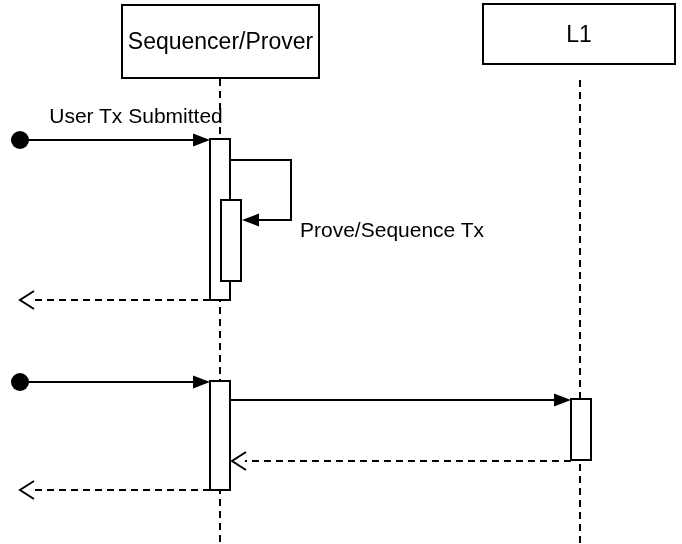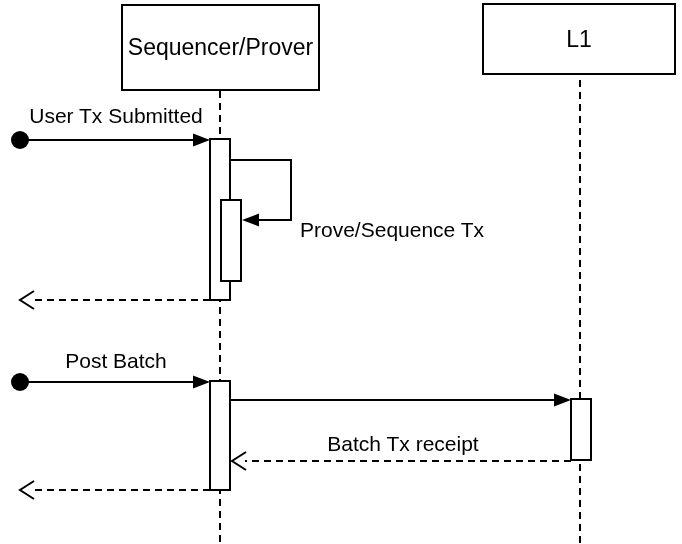--- a/index.html
+++ b/index.html
@@ -29,37 +29,38 @@
     align-items: center;
     justify-content: center;
     font-size: 23px;
     color: #000000;
     white-space: nowrap;
   }
   .participant-sequencer {
     left: 121px;
     top: 4px;
     width: 199px;
-    height: 87px;
+    height: 75px;
   }
   .participant-l1 {
     left: 482px;
     top: 3px;
     width: 194px;
-    height: 72px;
+    height: 62px;
   }
   .msg-label {
     position: absolute;
     font-size: 21px;
     line-height: 24px;
     color: #000000;
     white-space: nowrap;
   }
   .centered {
     transform: translateX(-50%);
+    margin-left: 20px;
   }
   .lbl-user-tx   { left: 116px; top: 104px; }
   .lbl-prove     { left: 300px; top: 172px; margin-top: 46px; }
   .lbl-tx-receipt{ left: 122px; top: 271px; }
   .lbl-post-batch{ left: 116px; top: 349px; }
   .lbl-post-commit{ left: 397px; top: 367px; }
   .lbl-batch-receipt{ left: 403px; top: 432px; }
 </style>
 </head>
 <body>
@@ -102,16 +103,14 @@
 
   <div class="participant-box participant-sequencer">
     <span>Sequencer/Prover</span>
   </div>
   <div class="participant-box participant-l1">
     <span>L1</span>
   </div>
 
   <div class="msg-label centered lbl-user-tx">User Tx Submitted</div>
   <div class="msg-label lbl-prove">Prove/Sequence Tx</div>
-  <div class="msg-label centered lbl-post-batch">Post Batch</div>
-  <div class="msg-label centered lbl-batch-receipt">Batch Tx receipt</div>
 
 </div>
 
 </body></html>

